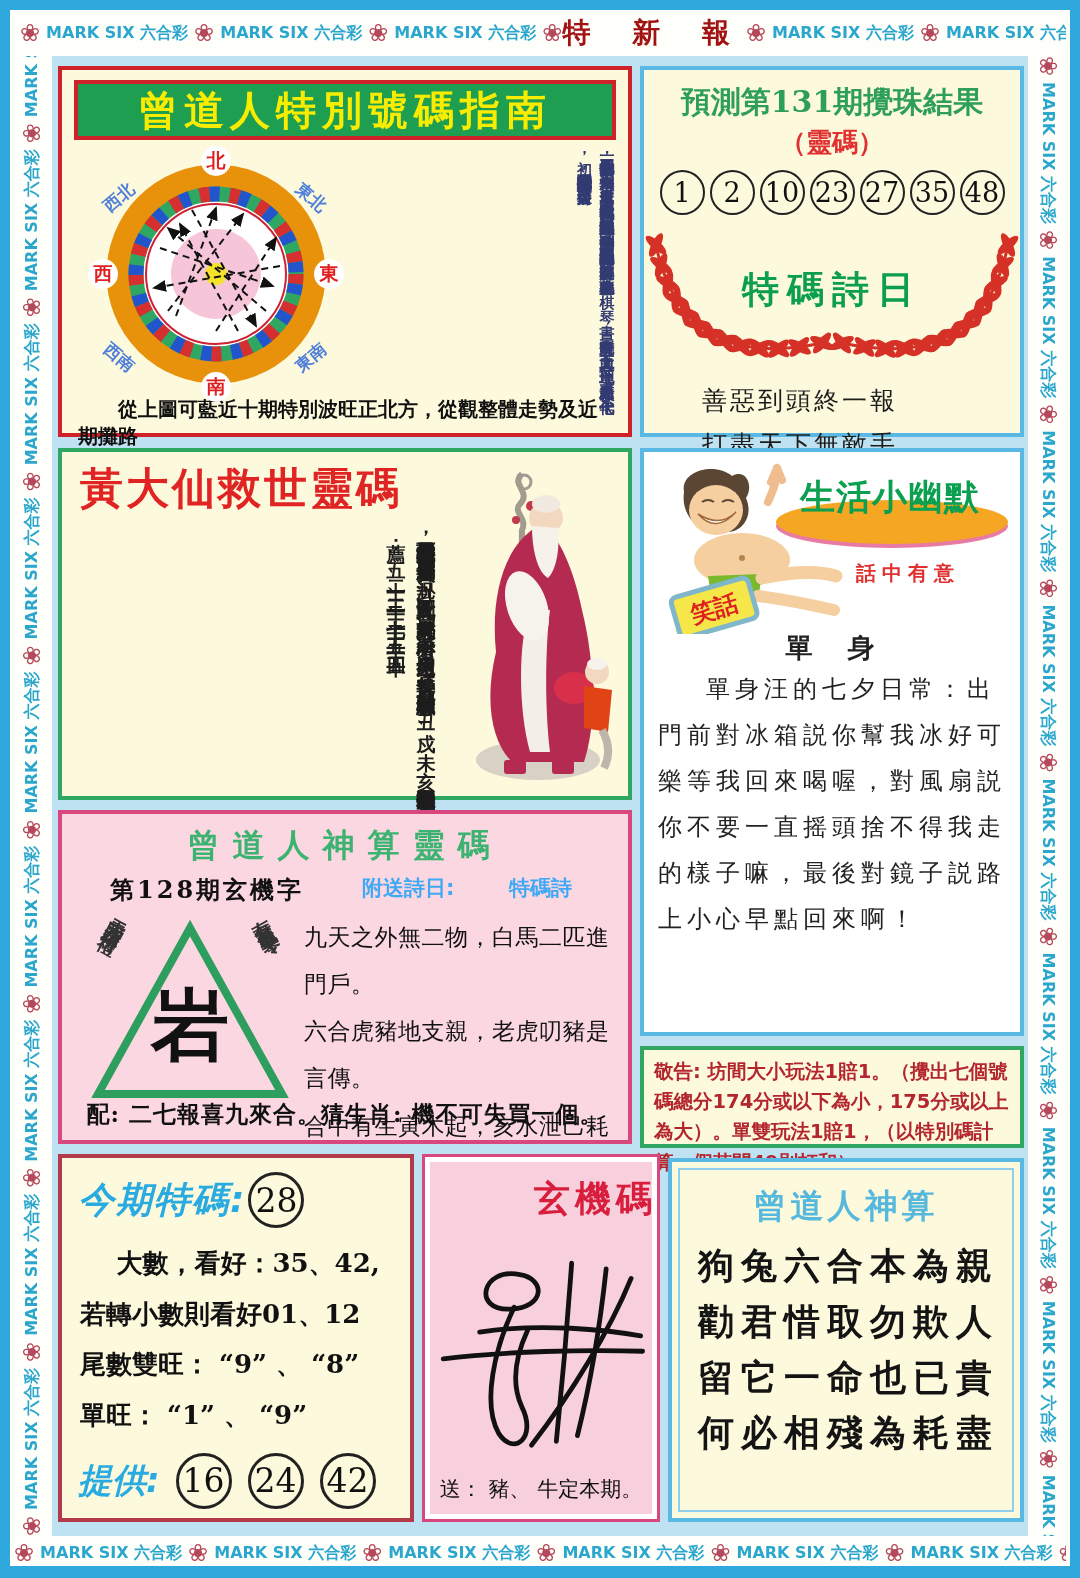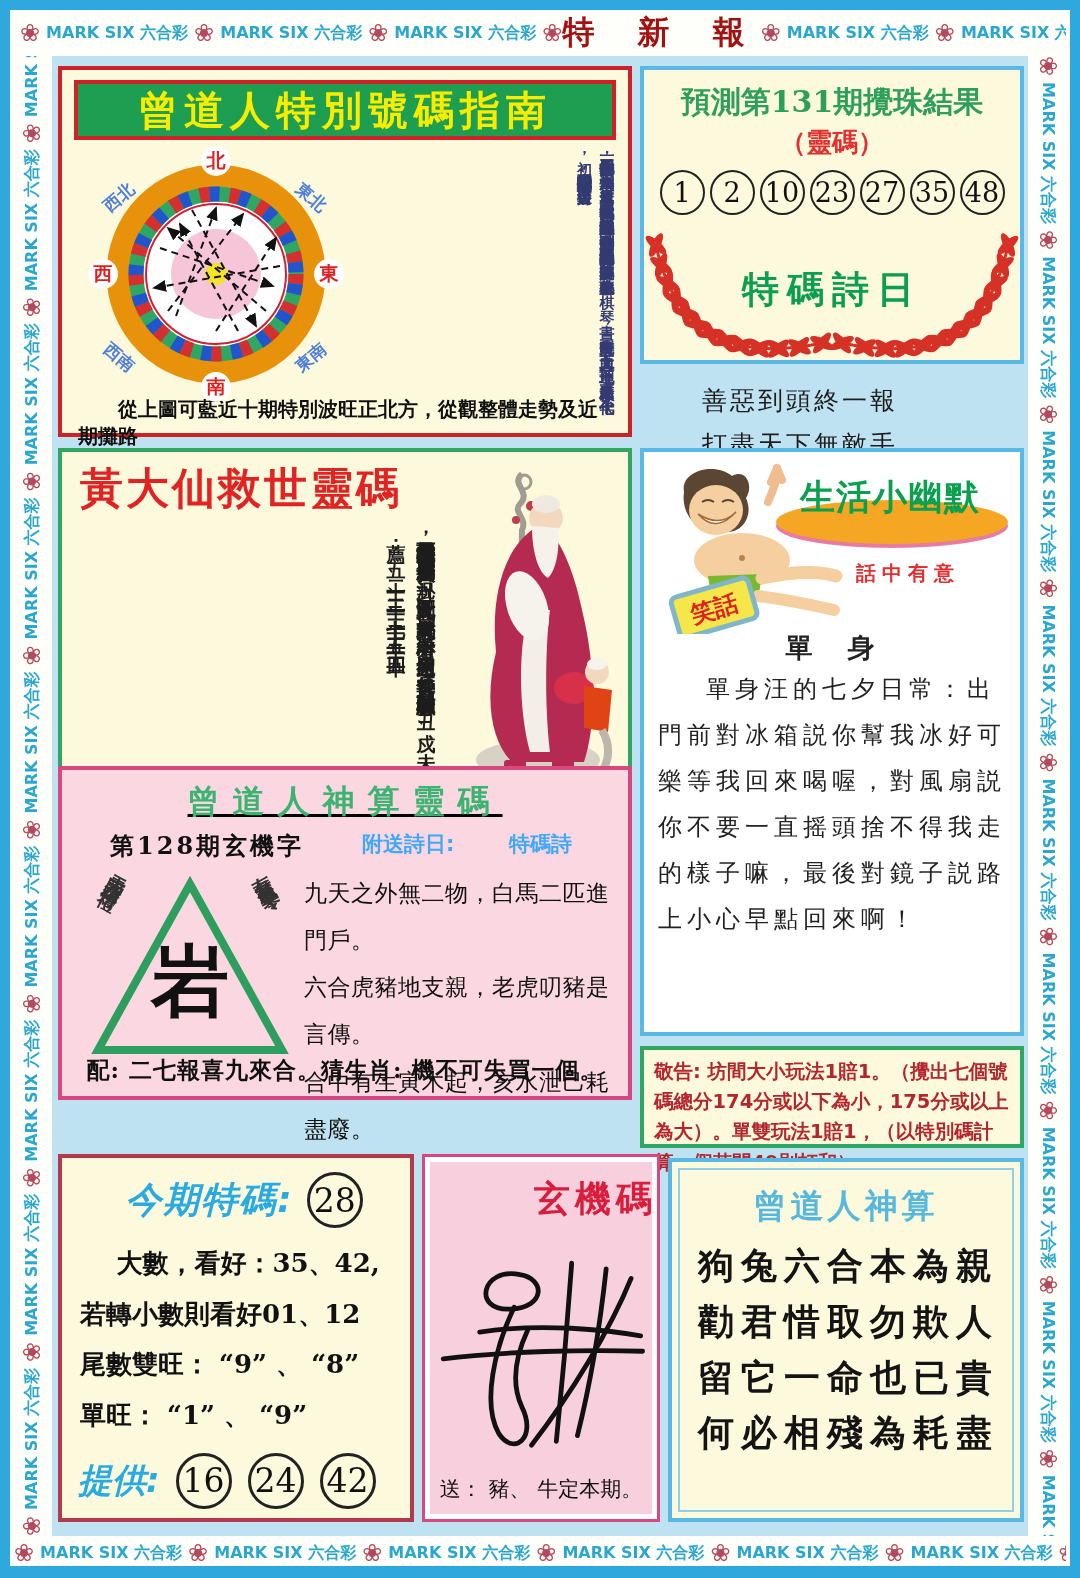--- a/index.html
+++ b/index.html
@@ -15,21 +15,21 @@
   .band-bottom { left:14px; top:1538px; width:1052px; height:30px; justify-content:space-around; }
   .vband { position:absolute; overflow:hidden; }
   .vband-left { left:12px; top:56px; width:40px; height:1480px; }
   .vband-right { left:1028px; top:56px; width:40px; height:1480px; }
   .vband-inner { width:1480px; height:40px; display:flex; align-items:center; justify-content:space-around; white-space:nowrap; transform-origin:top left; }
   .vband-left .vband-inner { transform:rotate(-90deg) translate(-1480px,0); }
   .vband-right .vband-inner { transform:rotate(90deg) translate(0,-40px); }
   .marq { display:flex; align-items:center; gap:6px; }
   .flower { color:#b5485a; font-size:24px; line-height:1; }
   .mtx { color:#2ba7ce; font-weight:bold; font-size:16px; letter-spacing:0px; font-family:"DejaVu Sans", sans-serif; }
-  .paper-title { color:#a31212; font-weight:bold; font-size:32px; letter-spacing:16px; font-family:"DejaVu Serif", serif; }
+  .paper-title { color:#a31212; font-weight:bold; font-size:28px; letter-spacing:16px; font-family:"DejaVu Serif", serif; }
 
   
   .box { position:absolute; }
 
   
   .box-guide { left:58px; top:66px; width:574px; height:371px; border:4px solid #cf2128; background:#fdf9dc; }
   .guide-header { margin:10px 12px 4px 12px; height:60px; background:#1e9e50; border:4px solid #cf2128;
                   display:flex; align-items:center; justify-content:center; }
   .guide-header span { color:#f8ec00; font-weight:bold; font-size:40px; letter-spacing:6px; }
   .guide-body { position:relative; height:252px; }
@@ -38,21 +38,21 @@
               display:flex; align-items:center; justify-content:center; color:#e02020; font-weight:bold; font-size:19px; font-family:"DejaVu Serif", serif;}
   .corner { position:absolute; color:#4f7fd9; font-weight:bold; font-size:17px; font-family:"DejaVu Serif", serif; }
   .guide-para { position:absolute; right:10px; top:4px; width:258px; height:244px;
                 writing-mode:vertical-rl; font-family:"DejaVu Serif", serif; font-weight:bold;
                 font-size:15px; line-height:1.5; color:#333b73; }
   .guide-analysis { padding:0 16px; font-family:"DejaVu Serif", serif; font-weight:bold; font-size:20px; color:#101010; line-height:1.35; }
   .ind { text-indent:2em; }
   .guide-rec { text-align:center; font-family:"DejaVu Serif", serif; font-weight:bold; font-size:23px; color:#101010; margin-top:2px; }
 
   
-  .box-predict { left:640px; top:66px; width:384px; height:298px; border:4px solid #59b8e4; background:#fdf9dc; }
+  .box-predict { left:640px; top:66px; width:384px; height:371px; border:4px solid #59b8e4; background:#fdf9dc; }
   .predict-title { text-align:center; color:#2e9e5b; font-weight:bold; font-size:30px; margin-top:12px; font-family:"DejaVu Serif", serif; }
   .predict-sub { text-align:center; color:#e03030; font-weight:bold; font-size:26px; margin-top:2px; font-family:"DejaVu Serif", serif; }
   .numrow { display:flex; justify-content:center; gap:5px; margin-top:10px; }
   .ball { width:45px; height:45px; border:2px solid #222; border-radius:50%; display:flex; align-items:center; justify-content:center;
           font-family:"DejaVu Serif", serif; font-size:27px; color:#111; background:transparent; }
   .wreath-wrap { position:relative; width:100%; height:150px; margin-top:8px; }
   .wreath-title { position:absolute; left:50%; top:42px; transform:translateX(-50%); color:#0a9e4e; font-weight:bold;
                   font-size:37px; letter-spacing:8px; white-space:nowrap; }
   .predict-verse { margin:6px 0 0 58px; font-family:"DejaVu Serif", serif; font-size:25px; color:#1c1c1c; line-height:1.75; letter-spacing:3px; }
 
@@ -70,21 +70,21 @@
                    border-radius:50%; box-shadow:0 4px 0 #e87ba4; }
   .humor-title { position:absolute; right:14px; top:22px; width:232px; text-align:center; color:#0aa04f;
                  font-weight:bold; font-size:35px; letter-spacing:1px; }
   .humor-sub { position:absolute; right:60px; top:108px; color:#e03030; font-weight:bold; font-size:20px; letter-spacing:6px; font-family:"DejaVu Serif", serif; }
   .joke-title { position:absolute; left:0; top:178px; width:100%; text-align:center; font-weight:bold; font-size:27px; color:#222;
                 letter-spacing:4px; font-family:"DejaVu Serif", serif; }
   .joke-text { position:absolute; left:14px; top:214px; width:356px; font-family:"DejaVu Serif", serif; font-size:24px;
                color:#222; letter-spacing:5px; line-height:1.92; text-indent:2em; }
 
   
-  .box-magic { left:58px; top:766px; width:574px; height:334px; border:4px solid #d8477e; background:#fbd7e2;text-decoration:underline; }
+  .box-magic { left:58px; top:810px; width:574px; height:334px; border:4px solid #d8477e; background:#fbd7e2; }
   .magic-title { text-align:center; color:#3cb371; font-weight:bold; font-size:32px; letter-spacing:13px; margin-top:10px; font-family:"DejaVu Serif", serif; }
   .magic-row { position:relative; height:34px; margin-top:6px; }
   .magic-issue { position:absolute; left:48px; font-family:"DejaVu Serif", serif; font-weight:bold; font-size:24px; color:#111; letter-spacing:3px; }
   .magic-poemlabel { position:absolute; left:300px; color:#3fa9f5; font-weight:bold; font-size:21px; }
   .magic-poemtype { position:absolute; right:56px; color:#3fa9f5; font-weight:bold; font-size:21px; }
   .tri-wrap { position:absolute; left:18px; top:98px; width:220px; height:200px; }
   .tri-side { position:absolute; writing-mode:vertical-rl; font-family:"DejaVu Serif", serif; font-weight:bold; font-size:19px;
               color:#333; letter-spacing:3px; transform-origin:top center; }
   .tri-left-txt { left:36px; top:-4px; transform:rotate(29deg); }
   .tri-right-txt { right:36px; top:-4px; transform:rotate(-29deg); }
@@ -92,21 +92,21 @@
                   color:#111; line-height:2.05; letter-spacing:0.5px; }
   .magic-footer { position:absolute; left:0; bottom:10px; width:100%; text-align:center; font-family:"DejaVu Serif", serif;
                   font-size:23px; font-weight:bold; color:#111; letter-spacing:1px; }
 
   
   .box-notice { left:640px; top:1046px; width:384px; height:102px; border:4px solid #2fa763; background:#fdf9dc;
                 padding:7px 10px; color:#b3262e; font-weight:bold; font-size:19.5px; line-height:1.55; font-family:"DejaVu Sans", sans-serif; }
 
   
   .box-special { left:58px; top:1154px; width:356px; height:368px; border:4px solid #b23a4a; background:#fdf9dc; }
-  .sp-row1 { display:flex; align-items:center; gap:13px; margin:14px 0 0 16px;justify-content:center; }
+  .sp-row1 { display:flex; align-items:center; gap:2px; margin:14px 0 0 16px; }
   .brush { color:#29abe2; font-weight:bold; font-style:italic; }
   .sp-label { font-size:36px; letter-spacing:2px; }
   .ball-big { width:56px; height:56px; border:3px solid #222; border-radius:50%; display:flex; align-items:center; justify-content:center;
               font-family:"DejaVu Serif", serif; font-size:33px; color:#111; }
   .sp-lines { margin:10px 0 0 18px; font-family:"DejaVu Serif", serif; font-weight:bold; font-size:26px; color:#111; line-height:1.95; }
   .sp-lines .l1 { text-indent:1.4em; }
   .sp-provide { display:flex; align-items:center; gap:16px; margin:12px 0 0 16px; }
   .sp-provide .sp-label2 { font-size:34px; }
 
   

